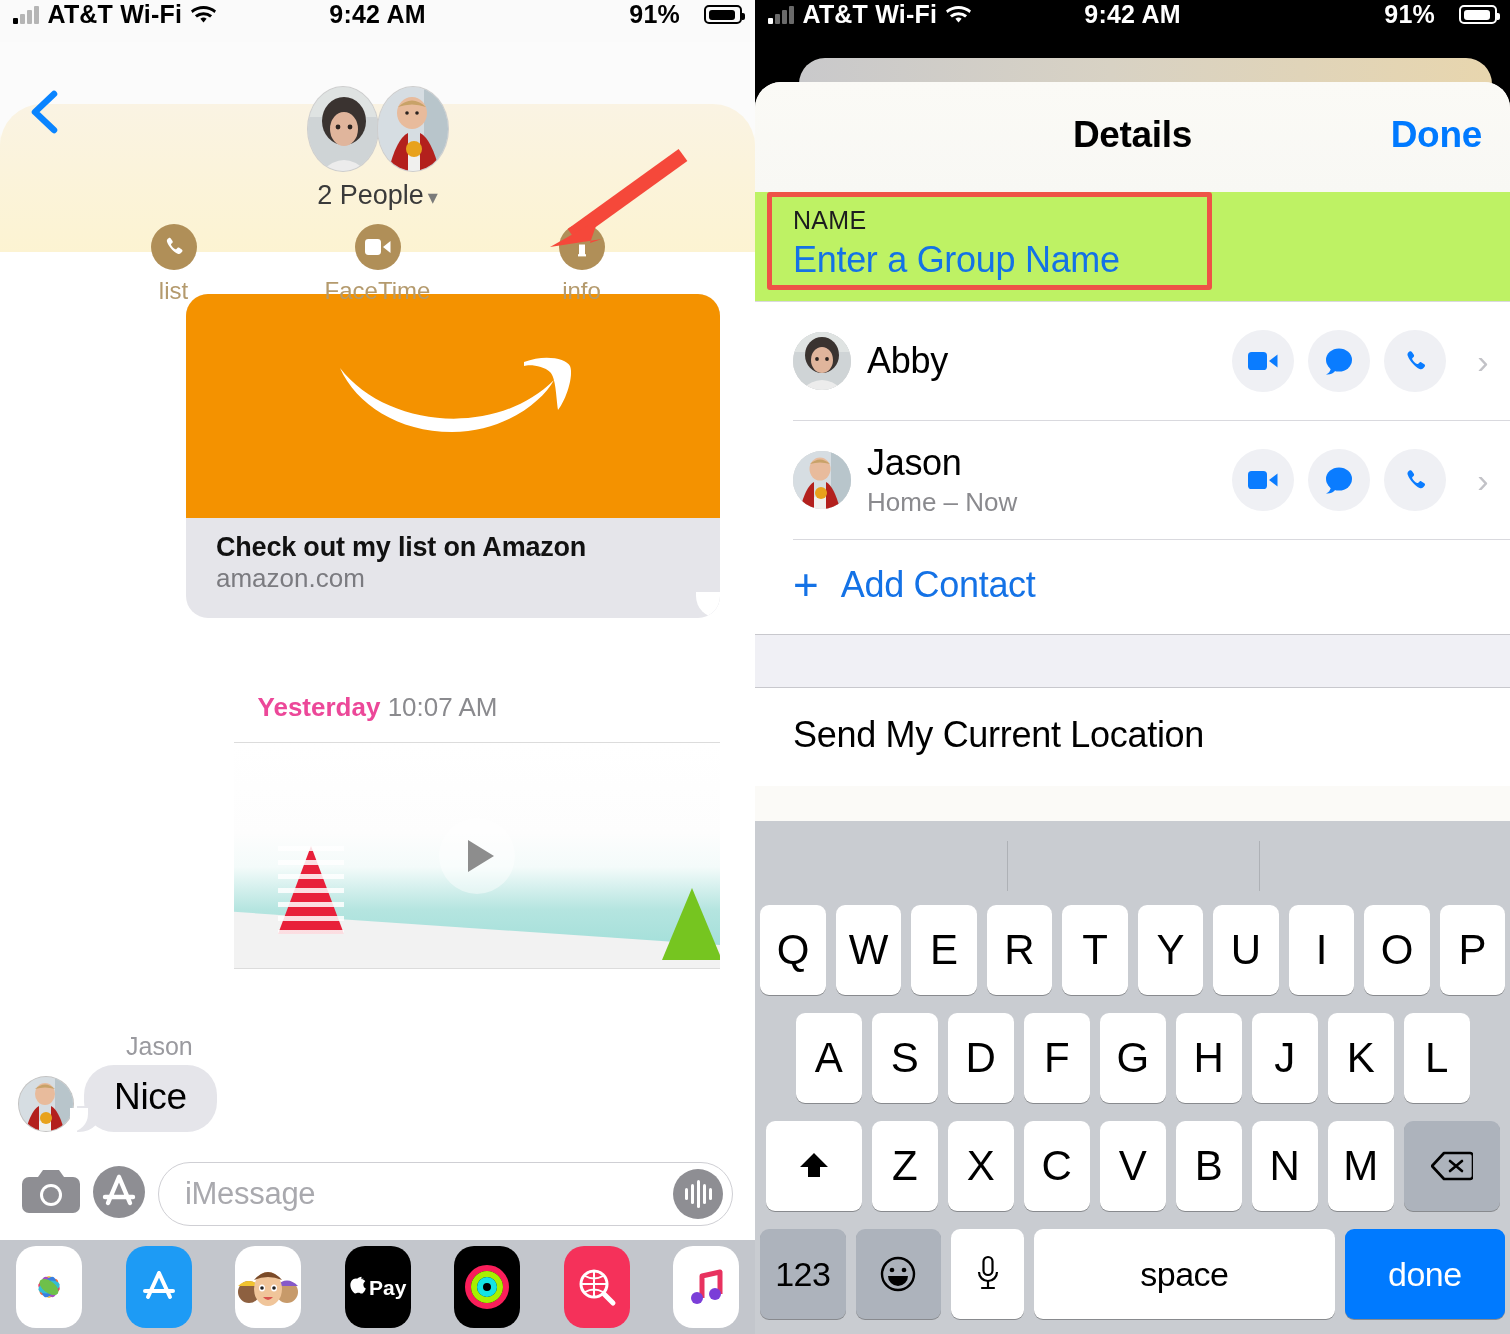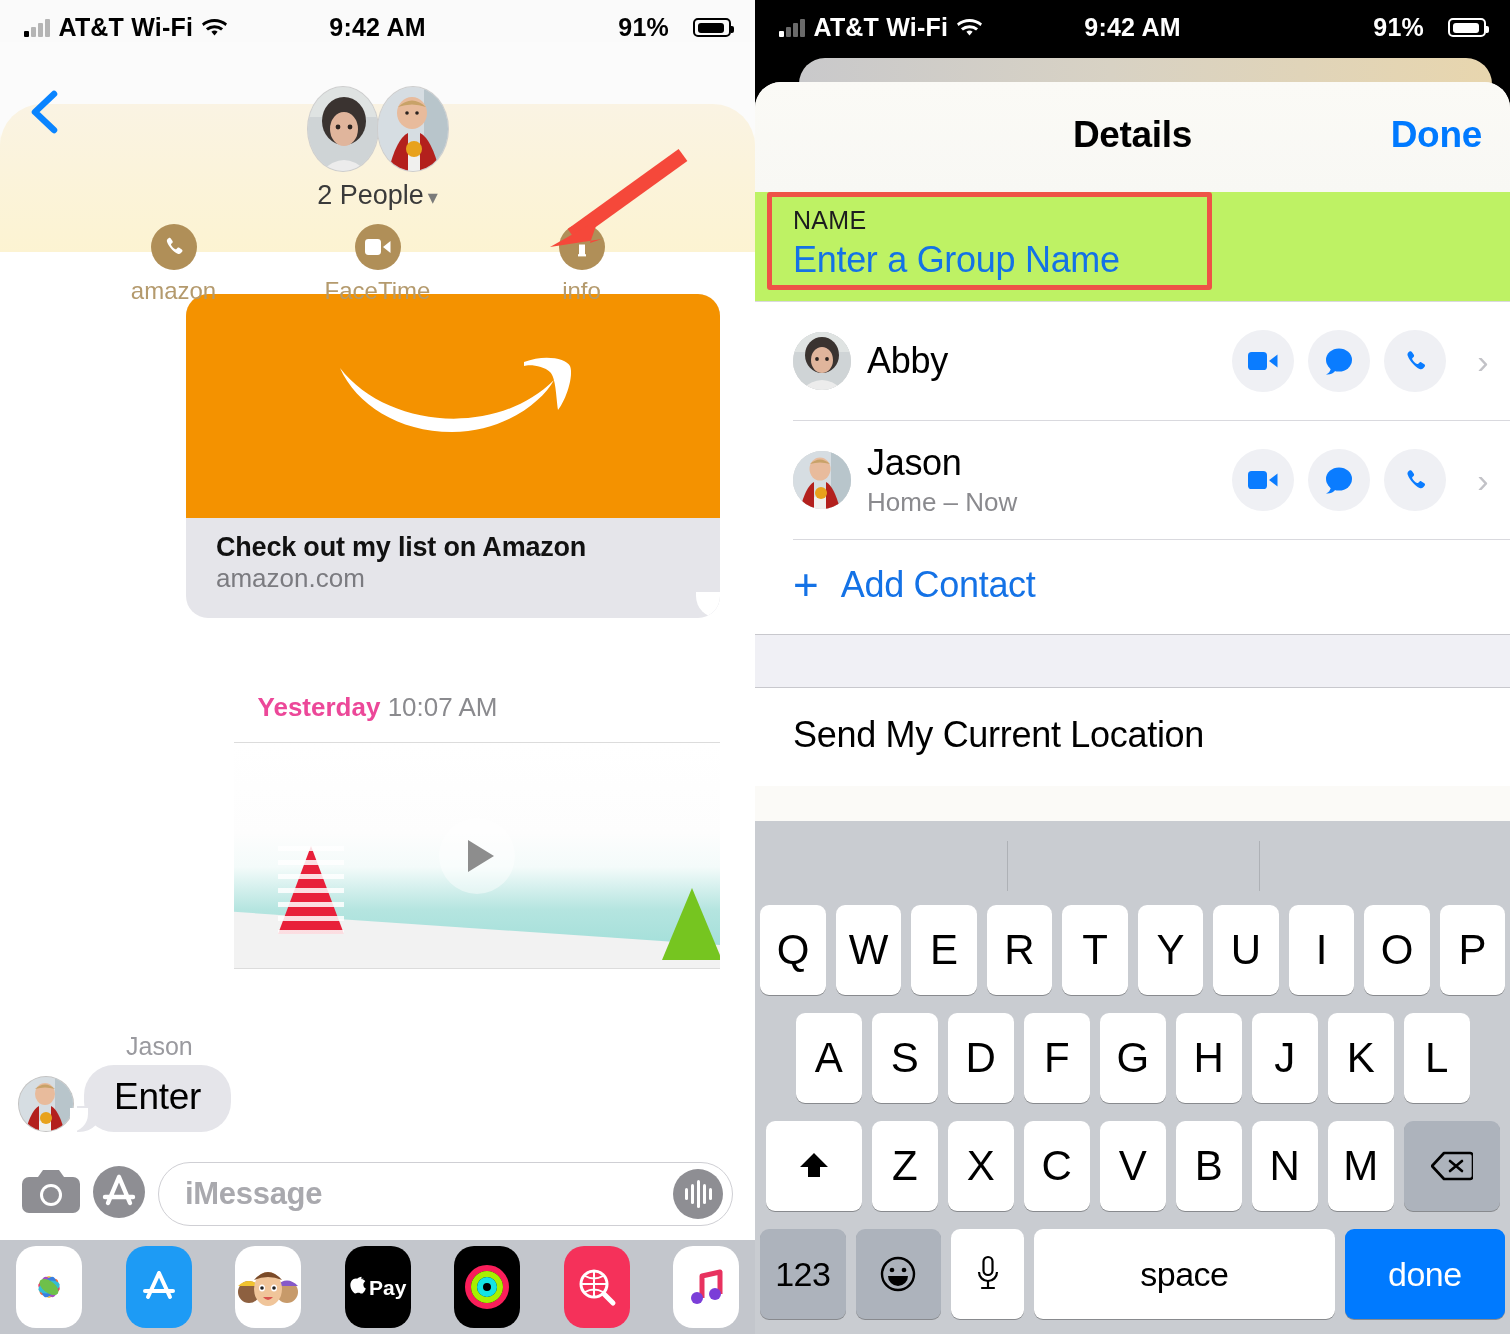--- a/index.html
+++ b/index.html
@@ -7,22 +7,22 @@
   body {
     font-family:"Liberation Sans", sans-serif;
     background:#ffffff;
     -webkit-font-smoothing:antialiased;
   }
   .screens { display:flex; width:1510px; height:1334px; }
   .panel { width:755px; height:1334px; position:relative; overflow:hidden; }
 
   
   .statusbar {
-    height:42px; display:flex; align-items:flex-end;
-    position:relative; padding:0 24px; font-size:25px; font-weight:bold;
+    height:42px; display:flex; align-items:flex-start;
+    position:relative; padding:0 13px; font-size:25px; font-weight:bold;
     letter-spacing:.2px;
   }
   .sb-left { display:flex; align-items:center; gap:9px; }
   .sb-center {
     position:absolute; left:0; right:0; text-align:center;
     font-size:25px; font-weight:bold; pointer-events:none;
   }
   .sb-right { margin-left:auto; display:flex; align-items:center; gap:24px; font-size:25px; font-weight:bold; }
   .sb-bars { display:flex; align-items:flex-end; gap:2.5px; height:19px; }
   .sb-bars i { width:4.5px; border-radius:1px; display:block; }
@@ -182,21 +182,21 @@
     background:#e5e5ea; border-bottom-right-radius:24px;
   }
   .in-bubble::after{
     content:""; position:absolute; left:-14px; bottom:0; width:18px;height:24px;
     background:#fff; border-bottom-right-radius:20px;
   }
 
   
   .composer {
     position:absolute; left:0; right:0; bottom:94px; height:92px;
-    display:flex; align-items:center; gap:12px; padding:0 22px; background:#fff;font-weight:bold;
+    display:flex; align-items:center; gap:12px; padding:0 22px; background:#fff;
   }
   .cam-btn, .appstore-btn { flex:0 0 auto; }
   .input-pill {
     flex:1; height:64px; border:1.5px solid #cfcfd4; border-radius:33px;
     display:flex; align-items:center; padding:0 9px 0 26px; position:relative;
   }
   .input-pill .ph { font-size:31px; color:#a9a9ae; letter-spacing:-.3px;}
   .audio-circ {
     width:50px;height:50px;border-radius:50%;background:#8e8e93;margin-left:auto;
     display:flex;align-items:center;justify-content:center;gap:3px;
@@ -374,21 +374,21 @@
         <span>2 People</span><span class="chev">▾</span>
       </div>
 
       <div class="actions">
         <div class="action">
           <div class="circ">
             <svg width="24" height="24" viewBox="0 0 24 24">
                 <path d="M6.6 3.2c.7-.6 1.7-.5 2.2.3l1.7 2.5c.4.6.3 1.4-.2 1.9l-1 .9c-.3.3-.4.7-.2 1.1.9 1.9 2.4 3.4 4.3 4.3.4.2.8.1 1.1-.2l.9-1c.5-.5 1.3-.6 1.9-.2l2.5 1.7c.8.5.9 1.5.3 2.2l-1.2 1.3c-.8.9-2.1 1.2-3.2.7C12 17 7 12 5.1 6.9c-.5-1.1-.2-2.4.7-3.2z" fill="#fff"></path>
               </svg>
           </div>
-          <div class="lbl">amazon</div>
+          <div class="lbl">list</div>
         </div>
         <div class="action">
           <div class="circ">
             <svg width="26" height="18" viewBox="0 0 26 18">
                 <rect x="0" y="1" width="16" height="16" rx="3.4" fill="#fff"></rect>
                 <path d="M18 9 L25.5 3 v12 z" fill="#fff"></path>
               </svg>
           </div>
           <div class="lbl">FaceTime</div>
         </div>
@@ -458,21 +458,21 @@
               <rect width="56" height="56" fill="#d6dde2"></rect>
               <rect x="36" width="20" height="56" fill="#b8c5cb"></rect>
               <ellipse cx="26" cy="17" rx="10" ry="11" fill="#e8bb9c"></ellipse>
               <path d="M16 12 q10 -9 20 0 q-10 -3 -20 0z" fill="#c8a268"></path>
               <path d="M8 56 q18 -26 36 0 z" fill="#f0f0ee"></path>
               <path d="M6 56 q6 -23 14 -27 l0 27z" fill="#b3201d"></path>
               <path d="M46 56 q-6 -23 -14 -27 l0 27z" fill="#b3201d"></path>
               <circle cx="27" cy="41" r="6" fill="#e8a21c"></circle>
             </svg>
           </div>
-          <div class="in-bubble">Enter</div>
+          <div class="in-bubble">Nice</div>
         </div>
       </div>
 
     </div>
 
     <div class="composer">
       <div class="cam-btn">
         <svg width="58" height="46" viewBox="0 0 58 46">
           <rect x="0" y="8" width="58" height="36" rx="7" fill="#8e8e93"></rect>
           <path d="M16 8 l5-7h16l5 7z" fill="#8e8e93"></path>

